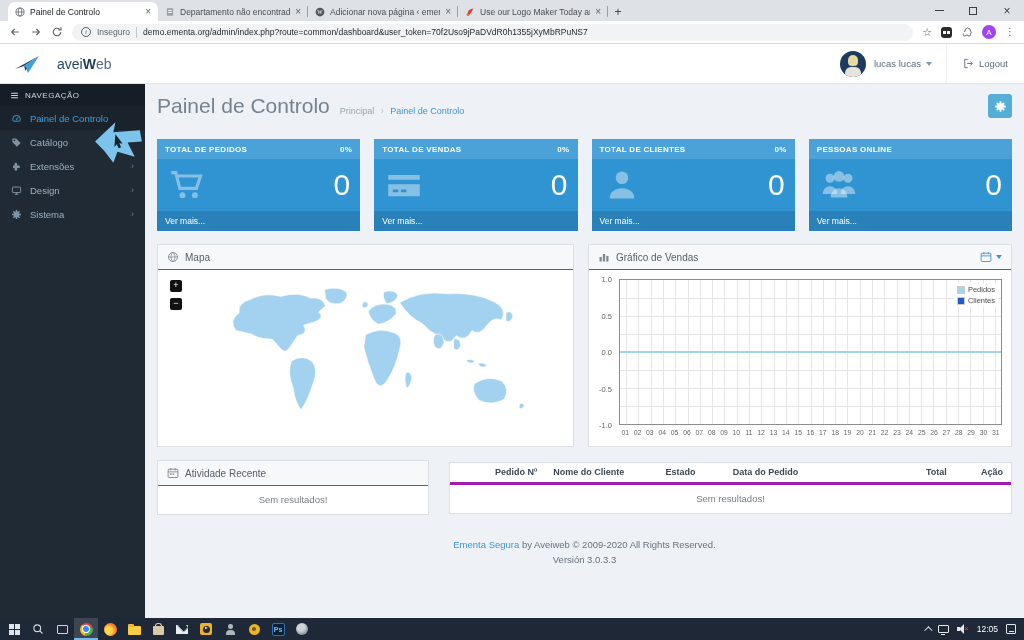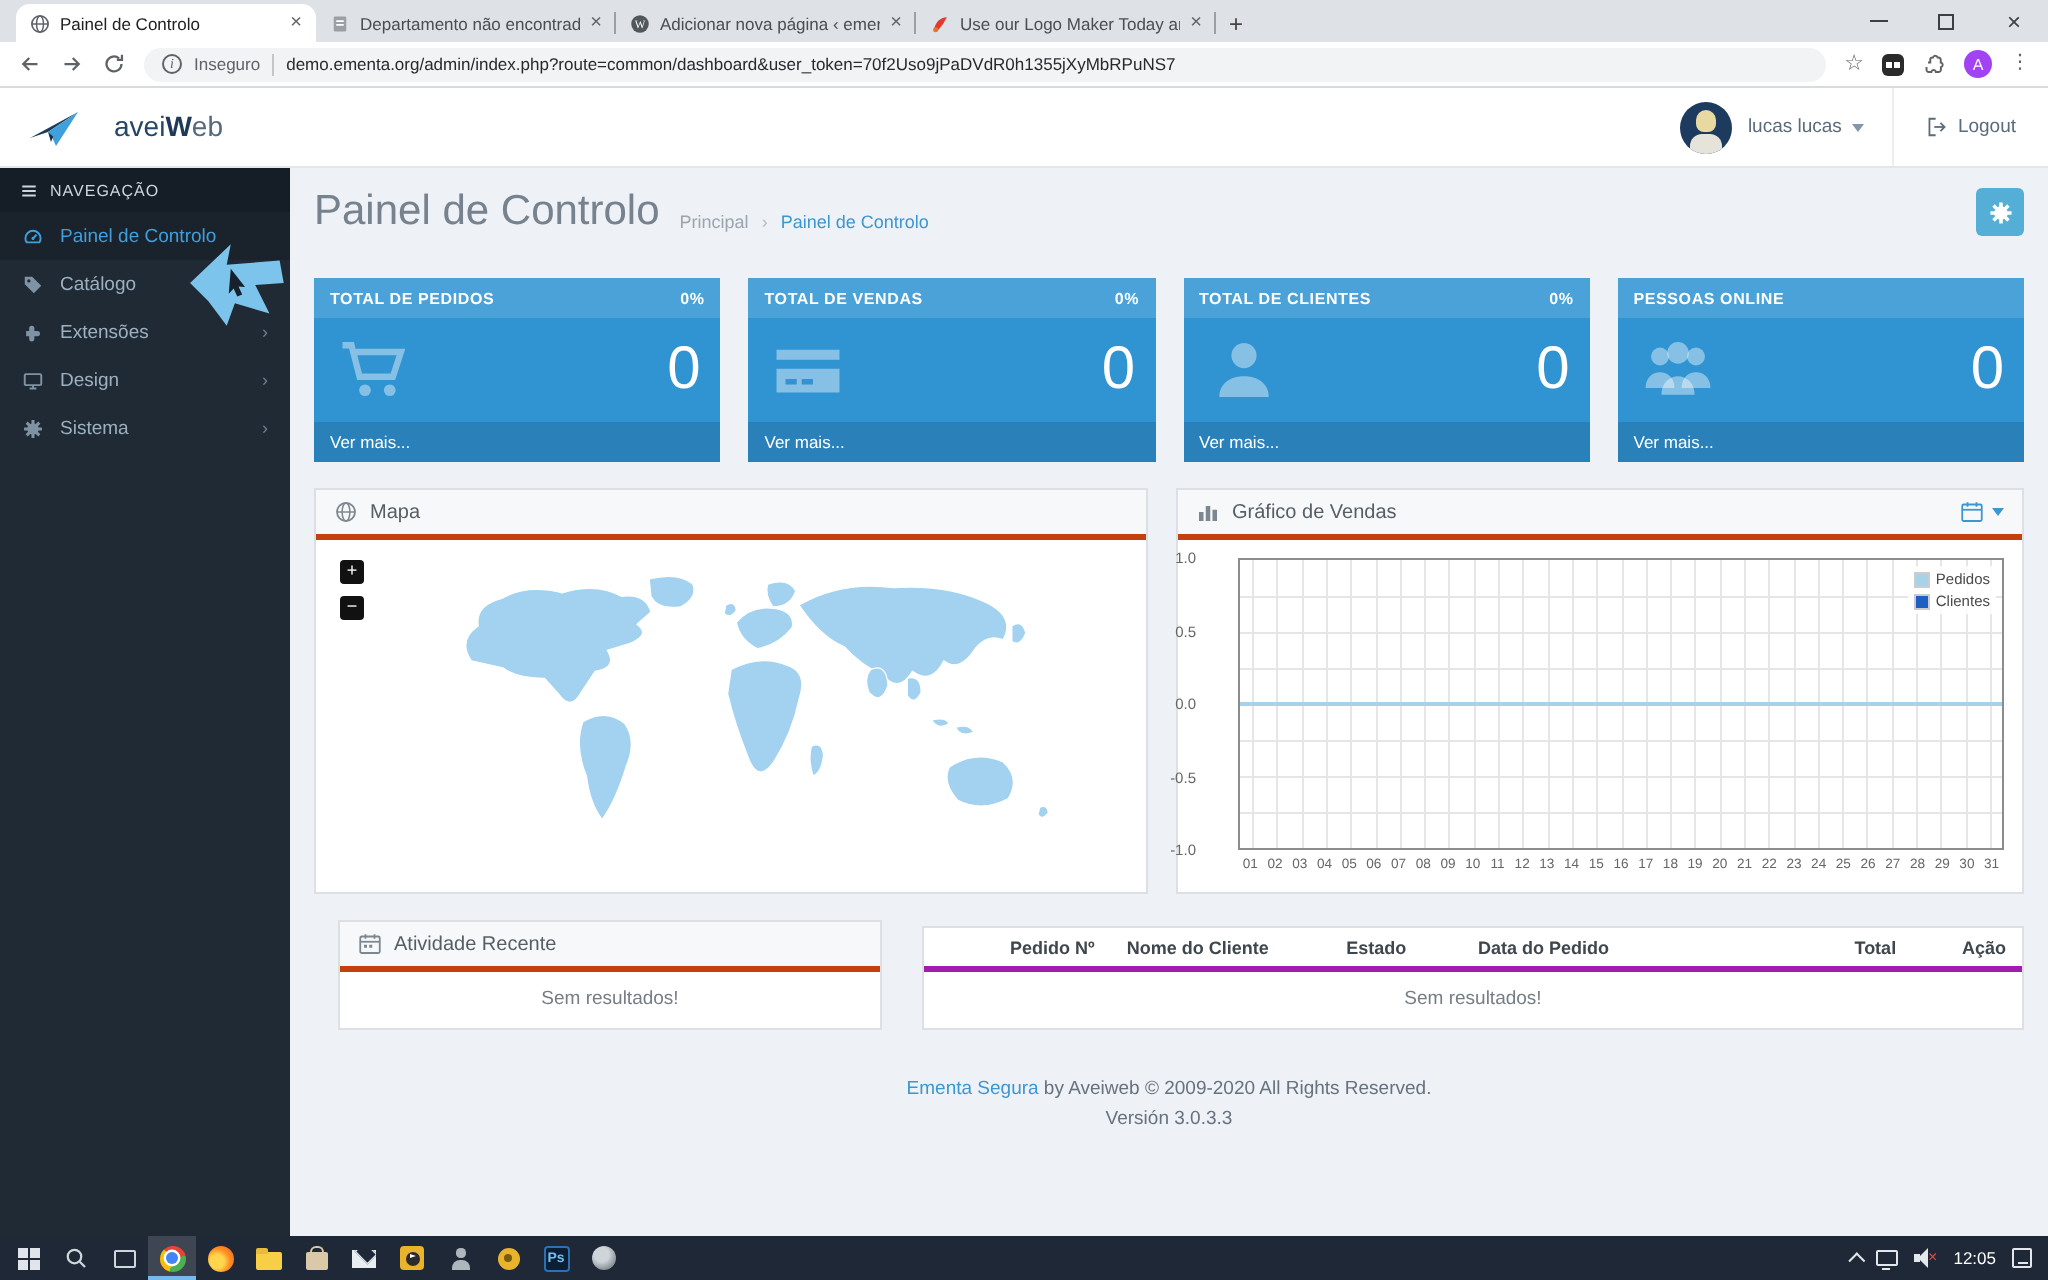--- a/index.html
+++ b/index.html
@@ -84,49 +84,49 @@
   .tile-head { height:20px; background:#4aa2d9; display:flex; align-items:center; justify-content:space-between; padding:0 8px; font-size:8px; font-weight:bold; letter-spacing:.3px; }
   .tile-body { height:52px; background:#3093d2; display:flex; align-items:center; padding:0 10px; }
   .tile-icon { width:40px; height:36px; color:rgba(255,255,255,.42); }
   .tile-icon svg { width:100%; height:100%; display:block; }
   .tile-value { margin-left:auto; font-size:30px; font-weight:400; line-height:1; }
   .tile-foot { height:20px; background:#2a80b9; display:flex; align-items:center; padding:0 8px; font-size:8.5px; }
 
   
   .panels { display:flex; gap:14px; margin-top:13px; }
   .panel { background:#fff; border:1px solid #dcdfe3; }
-  .panel-head { height:25px; background:#f7f8f9; border-bottom:3px solid #c2410c; display:flex; align-items:center; gap:6px; padding:0 9px; font-size:10px; color:#555e66; }
+  .panel-head { height:25px; background:#f7f8f9; border-bottom:1px solid #c2410c; display:flex; align-items:center; gap:6px; padding:0 9px; font-size:10px; color:#555e66; }
   .p-ic { width:12px; height:12px; color:#7d8791; flex:none; }
   .p-ic svg { width:12px; height:12px; display:block; }
   .map-panel { width:417px; height:203px; }
   .chart-panel { flex:1; height:203px; }
   .map-body { position:relative; height:176px; }
   .zoom-ctl { position:absolute; left:12px; top:10px; z-index:5; }
   .zbtn { width:12px; height:12px; background:#111; color:#fff; border-radius:2px; font-size:9px; line-height:11px; text-align:center; margin-bottom:6px; cursor:pointer; }
   .worldmap { position:absolute; left:55px; top:6px; width:340px; height:162px; }
   .worldmap path { fill:#a2d2f0; stroke:#fff; stroke-width:.7; }
 
   .chart-body { position:relative; height:176px; }
   .plot { position:absolute; left:30px; top:9px; right:9px; bottom:21px; border:1px solid #8c8c8c; }
   .vgrid { position:absolute; top:0; bottom:0; width:1px; background:#e6e6e6; }
   .hgrid { position:absolute; left:0; right:0; height:1px; background:#e6e6e6; }
   .zero-line { position:absolute; left:0; right:0; height:2px; }
   .ylabels { position:absolute; left:0; width:26px; top:9px; bottom:21px; }
-  .ylab { position:absolute; right:17px; transform:translateY(-50%); font-size:7.5px; color:#666; }
+  .ylab { position:absolute; right:3px; transform:translateY(-50%); font-size:7.5px; color:#666; }
   .xlabels { position:absolute; left:30px; right:9px; bottom:7px; height:10px; }
   .xlab { position:absolute; transform:translateX(-50%); font-size:6.8px; color:#666; }
   .legend { position:absolute; top:13px; right:13px; background:rgba(255,255,255,.85); padding:1px 3px; }
   .leg-row { display:flex; align-items:center; gap:3px; font-size:7.5px; color:#4a4a4a; line-height:11px; }
   .leg-sw { width:8px; height:8px; border:1px solid #ccc; flex:none; }
   .date-btn { margin-left:auto; display:flex; align-items:center; gap:4px; color:#3c97d1; cursor:pointer; }
   .date-btn svg { width:12px; height:12px; }
   .caret.blue { border-top-color:#3c97d1; }
 
   
-  .bottom-row { display:flex; gap:20px; margin-top:13px; align-items:flex-end;margin-left:12px; }
+  .bottom-row { display:flex; gap:20px; margin-top:13px; align-items:center; }
   .activity-panel { width:272px; }
   .orders-panel { flex:1; }
   .empty { text-align:center; font-size:9.5px; color:#757d85; padding:8px 0 9px; }
   .thead { display:flex; align-items:center; height:22px; border-bottom:3px solid #a21caf; font-size:9px; font-weight:bold; color:#3f464d; }
   .th { padding:0 8px; white-space:nowrap; }
 
   
   .footer { text-align:center; font-size:9.5px; color:#66727d; margin-top:22px; line-height:1.6; }
   .footer a { color:#3c97d1; text-decoration:none; cursor:pointer; }
 

